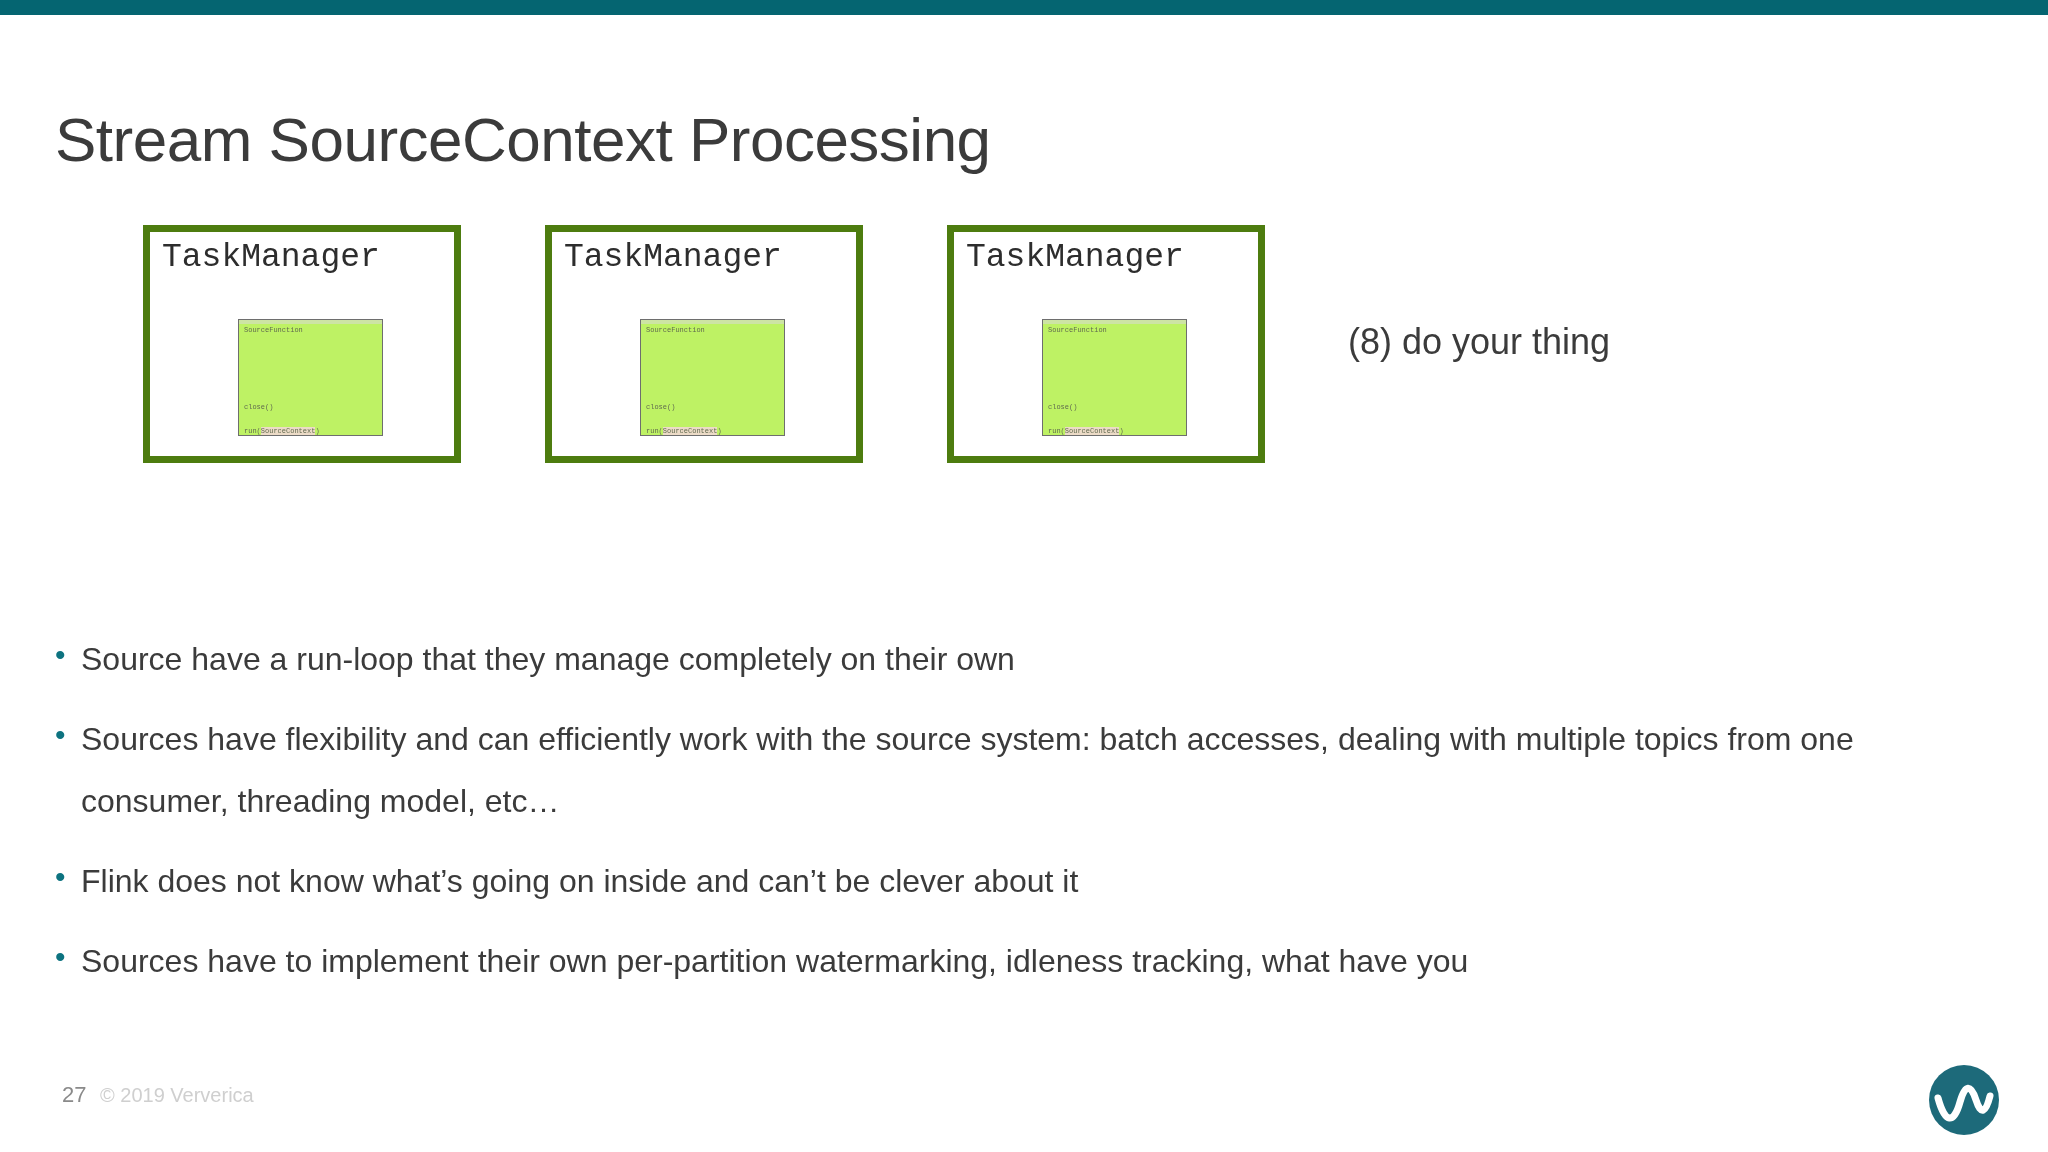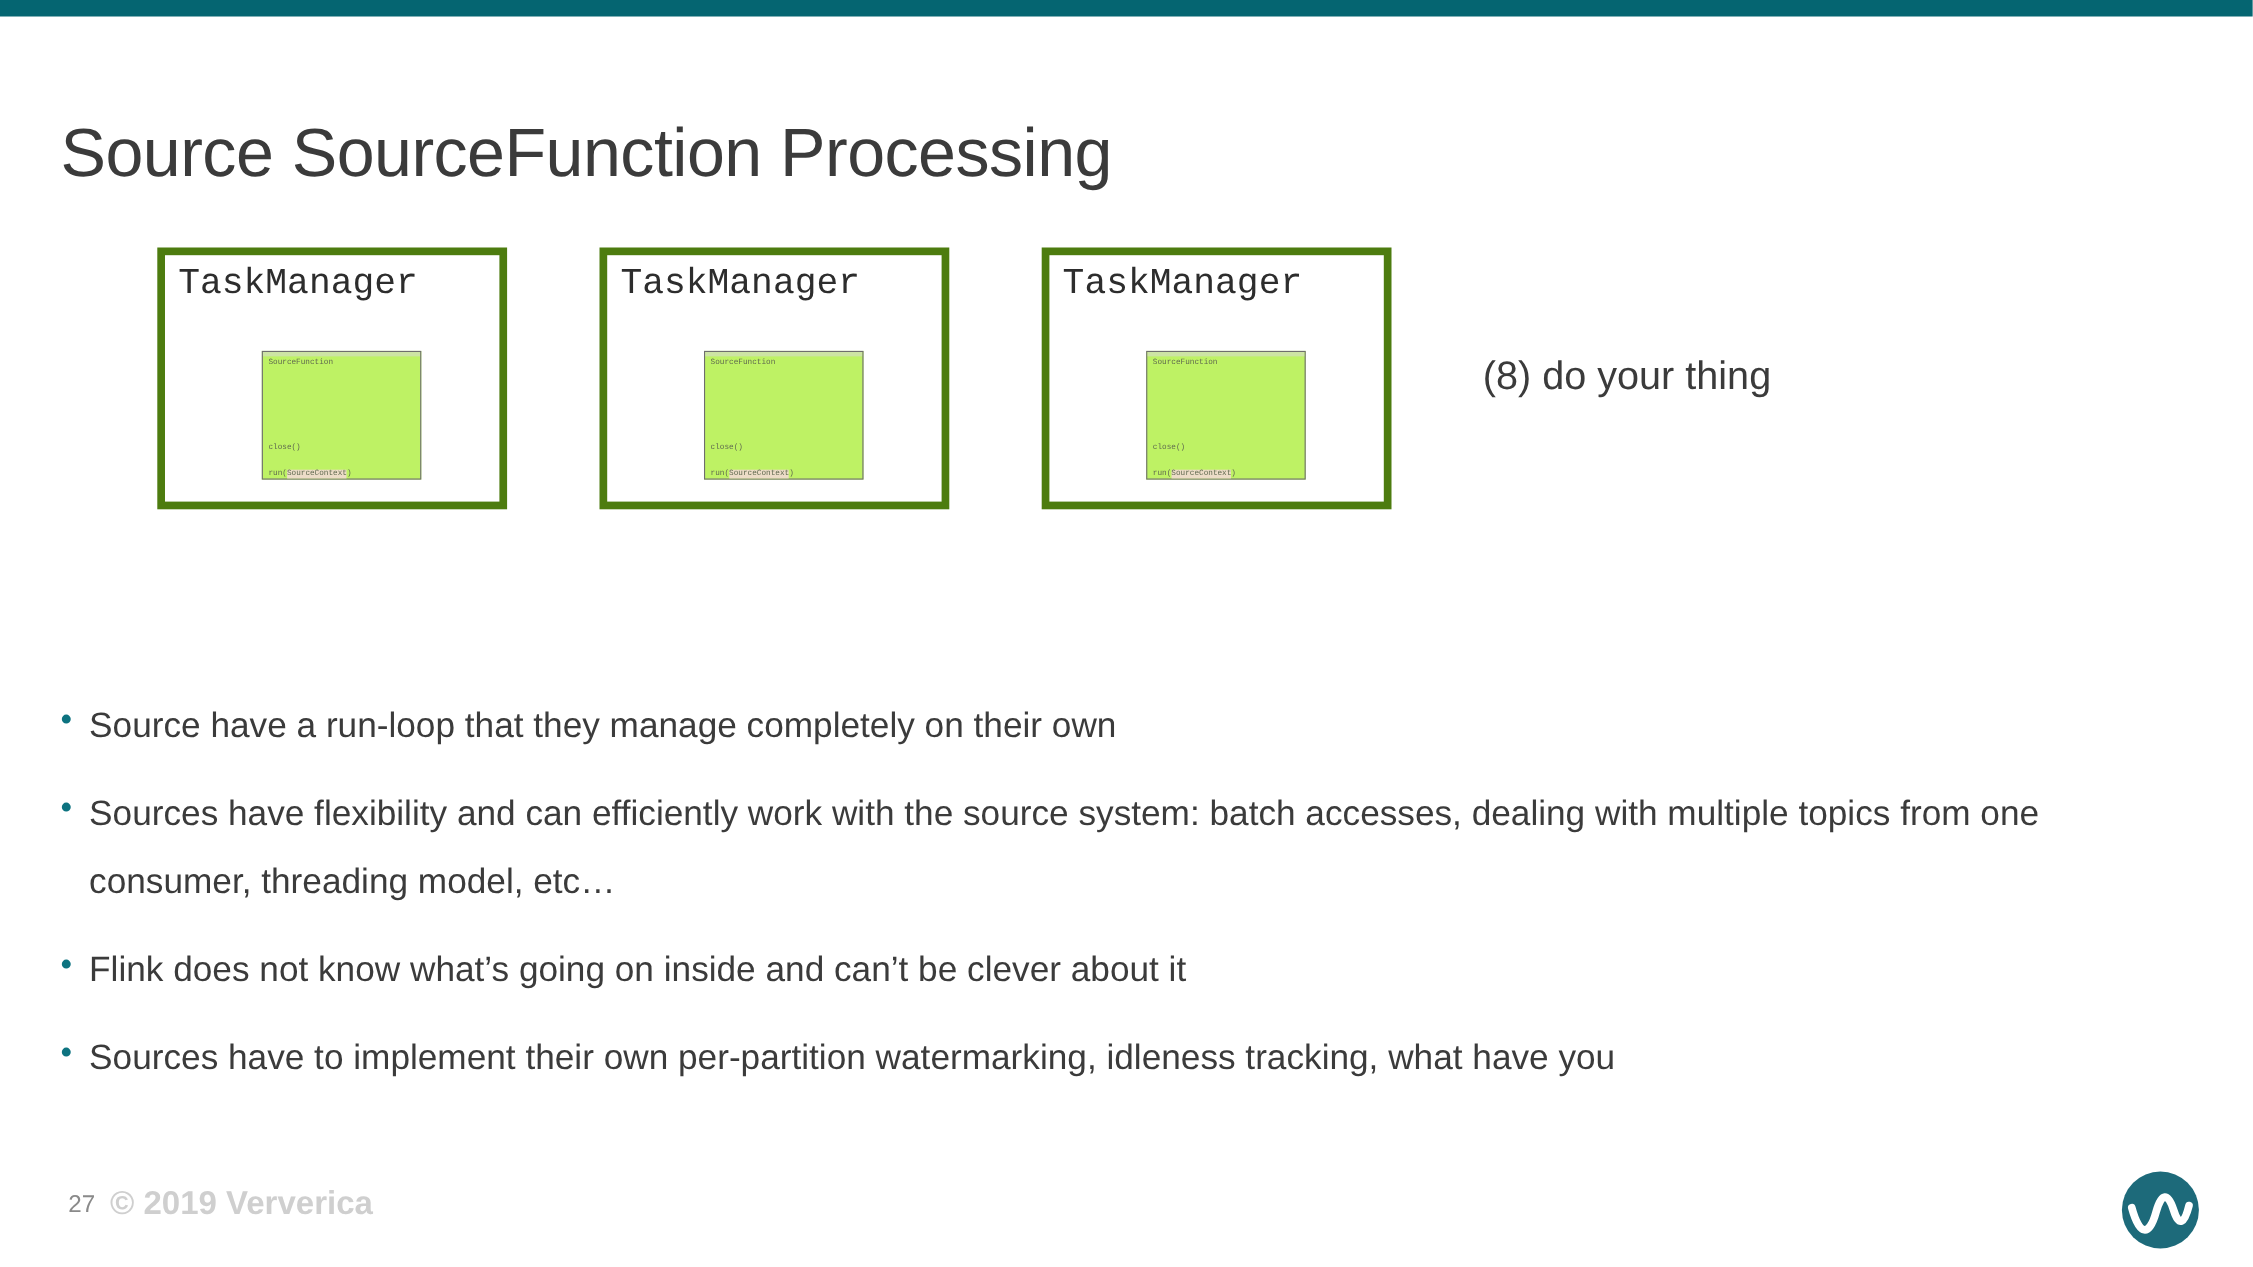--- a/index.html
+++ b/index.html
@@ -158,42 +158,41 @@
     left: 62px;
     top: 1082px;
     font-size: 22px;
     line-height: 26px;
     color: #8a8a8a;
   }
   .copyright {
     position: absolute;
     left: 100px;
     top: 1078px;
-    font-size: 30px;
+    font-size: 20px;
     line-height: 34px;
     color: #cfcfcf;
     white-space: nowrap;
-    font-weight: bold;
   }
 
   
   .logo {
     position: absolute;
     left: 1926px;
     top: 1062px;
     width: 76px;
     height: 76px;
   }
 </style>
 </head>
 <body>
 
 <div class="top-bar"></div>
 
-<h1 class="slide-title">Source SourceFunction Processing</h1>
+<h1 class="slide-title">Stream SourceContext Processing</h1>
 
 <div class="diagram">
 
   <div class="tm-box b1">
     <div class="tm-title">TaskManager</div>
     <div class="sf-card">
       <div class="sf-card-top-shade"></div>
       <div class="sf-line l1">SourceFunction</div>
       <div class="sf-line l2"><span>run(</span><span class="sf-hl">SourceContext</span><span>)</span></div>
       <div class="sf-line l3">close()</div>

